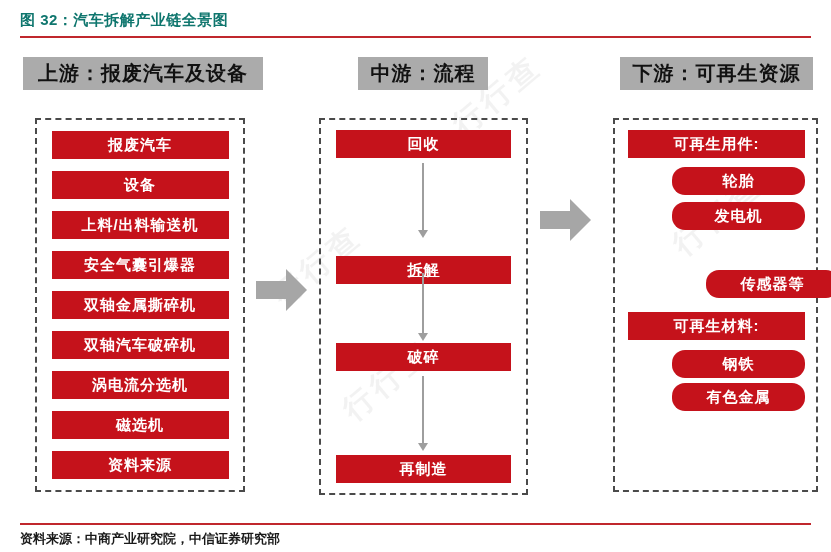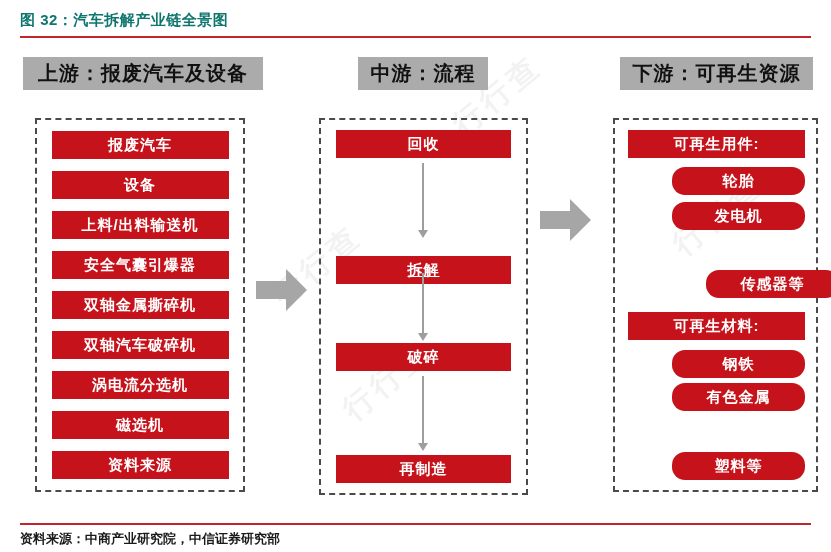--- a/index.html
+++ b/index.html
@@ -140,19 +140,18 @@
 
   <div class="dashed-box" id="box-down">
     <div class="red-box group-label" style="top:10px;">可再生用件:</div>
     <div class="red-box sub-item" style="top:47px;">轮胎</div>
     <div class="red-box sub-item" style="top:82px;">发电机</div>
     <div class="red-box sub-item" style="top:150px;margin-left:34px;">传感器等</div>
 
     <div class="red-box group-label" style="top:192px;">可再生材料:</div>
     <div class="red-box sub-item" style="top:230px;">钢铁</div>
     <div class="red-box sub-item" style="top:263px;">有色金属</div>
-    <div class="red-box sub-item" style="top:332px;">塑料等</div>
   </div>
 
   <div class="rule bottom"></div>
   <div class="footer-text">资料来源：中商产业研究院，中信证券研究部</div>
 
 </div>
 
 </body></html>

